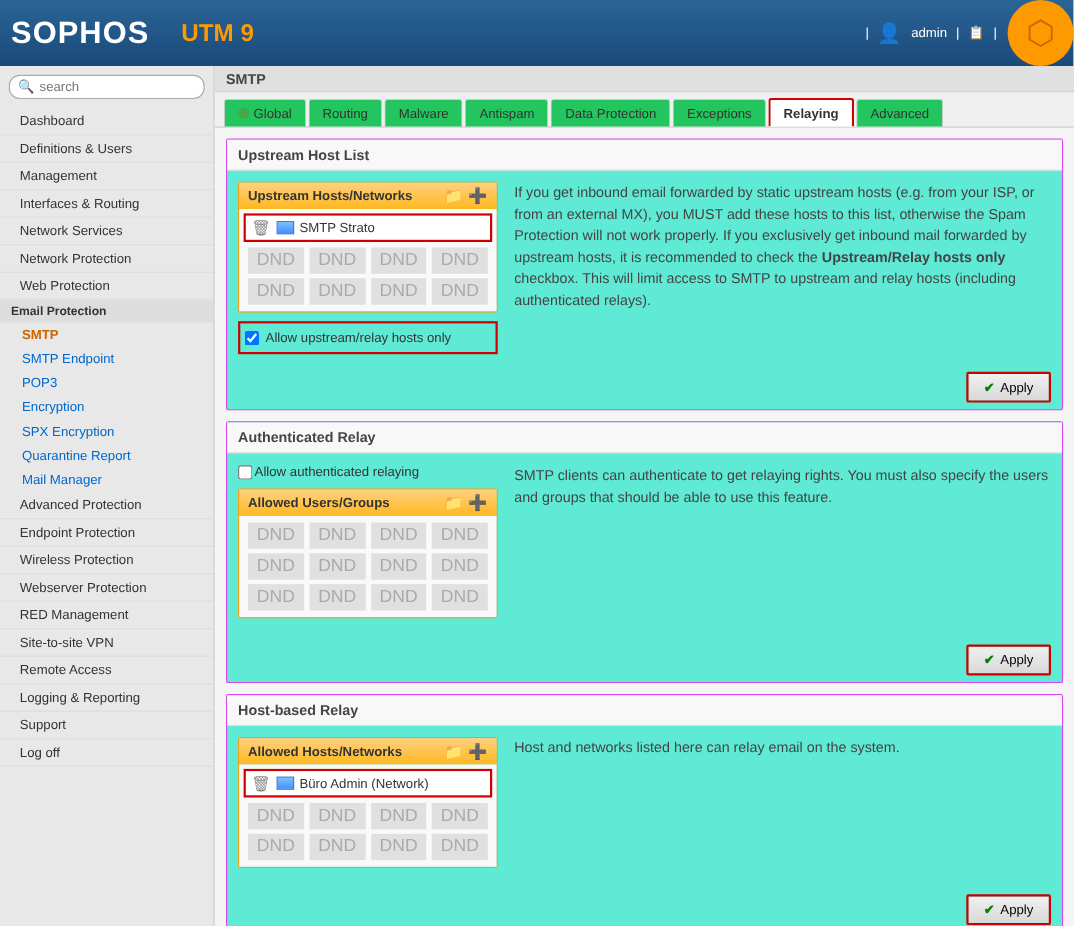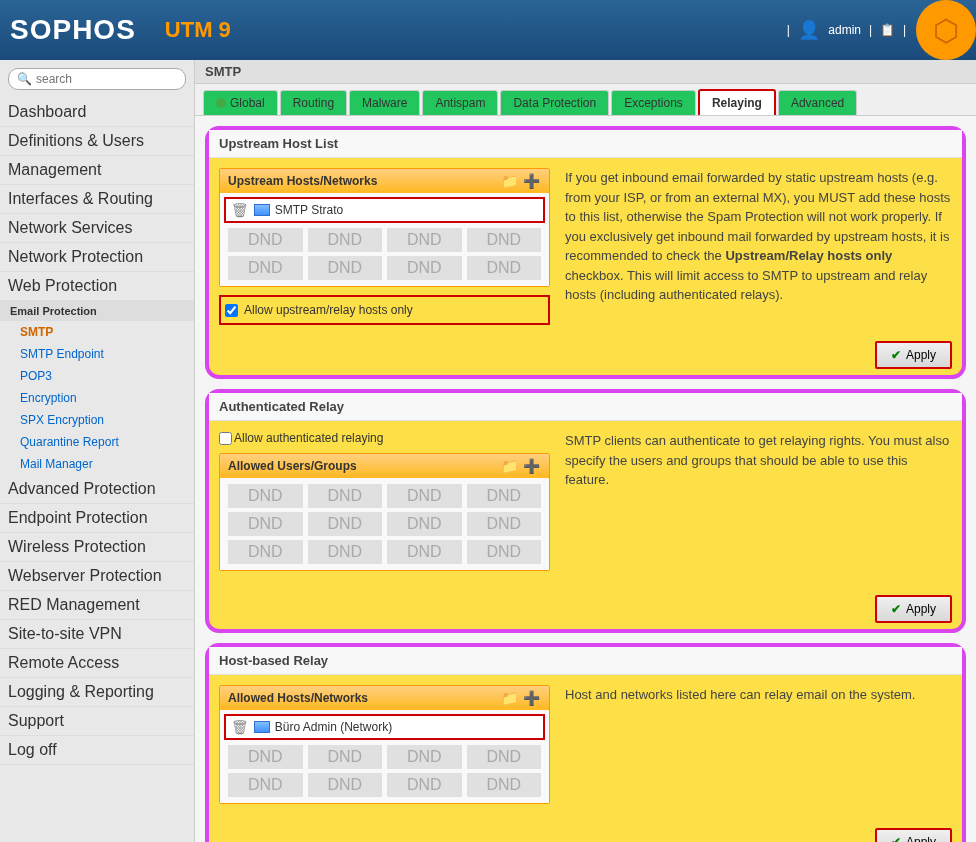--- a/index.html
+++ b/index.html
@@ -86,23 +86,23 @@
     }
     .search-box input {
       border: none;
       outline: none;
       font-size: 12px;
       width: 100%;
       background: transparent;
     }
     .sidebar-nav { flex: 1; overflow-y: auto; }
     .sidebar-item {
-      padding: 5px 8px;
+      padding: 5px 18px;
       cursor: pointer;
-      font-size: 16px;
+      font-size: 12px;
       color: #333;
       border-bottom: 1px solid #ddd;
     }
     .sidebar-section {
       padding: 4px 10px;
       font-size: 11px;
       font-weight: bold;
       color: #333;
       background: #ddd;
     }
@@ -166,41 +166,41 @@
       background: #4a4;
       border-radius: 50%;
       display: inline-block;
     }
 
     
     .content { padding: 10px; }
 
     
     .section-box {
-      background: #fde047;
-      border: 4px solid #d946ef;
+      background: #5eead4;
+      border: 1px solid #d946ef;
       margin-bottom: 10px;
-      border-radius: 14px;
+      border-radius: 2px;
     }
     .section-header {
       padding: 6px 10px;
       font-weight: bold;
       font-size: 13px;
       background: #f8f8f8;
       border-bottom: 1px solid #e0e0e0;
       color: #444;
     }
     .section-body {
       padding: 10px;
       display: flex;
       gap: 15px;
     }
 
     
-    .left-panel { width: 331px; flex-shrink: 0; }
+    .left-panel { width: 236px; flex-shrink: 0; }
     .right-panel { flex: 1; font-size: 13px; color: #444; line-height: 1.5; }
 
     
     .network-box {
       border: 1px solid #f90;
       border-radius: 2px;
       margin-bottom: 8px;
     }
     .network-box-header {
       background: linear-gradient(to bottom, #ffd080, #ffb820);

